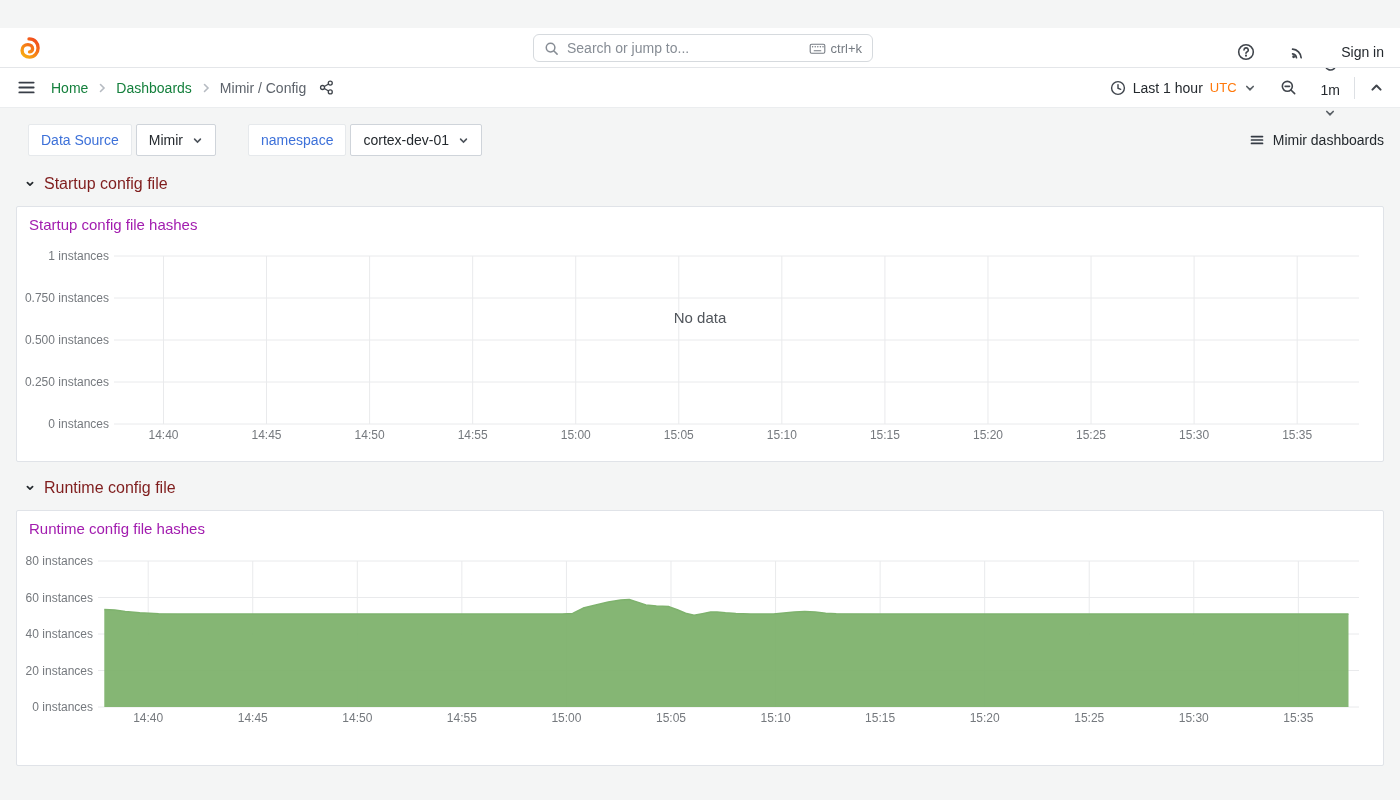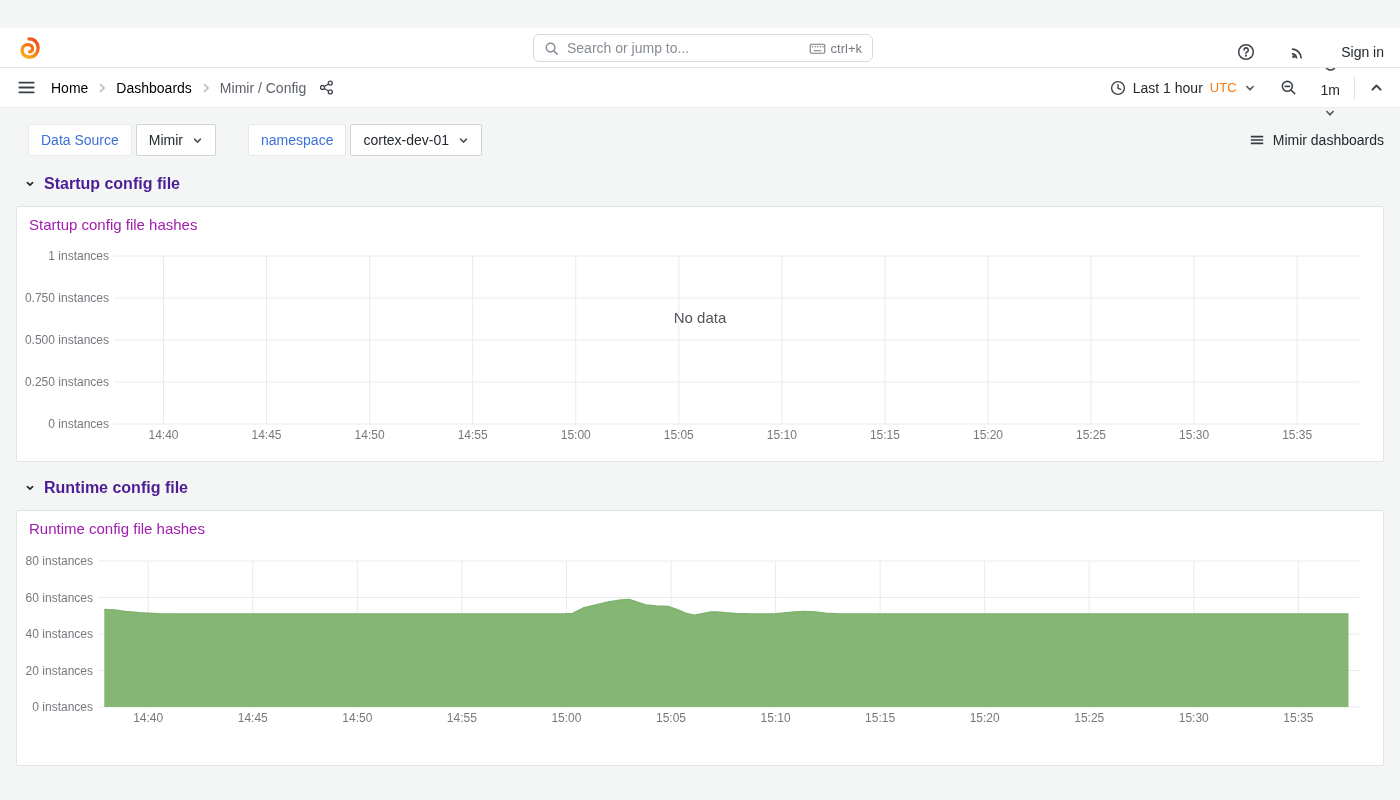--- a/index.html
+++ b/index.html
@@ -14,21 +14,21 @@
   .search-box{position:absolute;left:533px;top:6px;width:340px;height:28px;border:1px solid #d6dade;border-radius:6px;background:#fff;display:flex;align-items:center;padding:0 10px;color:#878d95;}
   .search-box input{border:none;outline:none;flex:1;font-size:14px;color:#24292e;font-family:inherit;background:transparent;margin-left:8px;}
   .search-box input::placeholder{color:#878d95;}
   .shortcut{display:flex;align-items:center;gap:5px;color:#757b82;font-size:13px;white-space:nowrap;}
   .nav-right{position:absolute;right:16px;top:0;height:48px;display:flex;align-items:center;gap:34px;color:#40454c;}
   .signin{font-weight:500;font-size:14px;color:#24292e;cursor:pointer;}
   .icon-btn{display:flex;align-items:center;justify-content:center;cursor:pointer;color:#40454c;background:none;border:none;}
   
   .toolbar{height:40px;background:#fff;border-bottom:1px solid #ebedef;display:flex;align-items:center;padding:0 16px;}
   .crumbs{display:flex;align-items:center;gap:8px;margin-left:14px;font-size:14px;}
-  .crumb{cursor:pointer;color:#000000;}
+  .crumb{cursor:pointer;color:#15803d;}
   .crumb.current{color:#5d636b;cursor:default;}
   .crumb-sep{color:#b6bbc2;display:flex;}
   .share{margin-left:12px;color:#40454c;cursor:pointer;display:flex;}
   .tb-right{margin-left:auto;display:flex;align-items:center;gap:0;color:#3e444c;}
   .timepicker{display:flex;align-items:center;gap:7px;cursor:pointer;}
   .timepicker .label{font-weight:500;color:#24292e;}
   .tz{font-weight:500;font-size:13px;}
   .tb-gap{width:24px;}
   .refresh-group{display:flex;align-items:center;gap:9px;cursor:pointer;flex-direction:column;}
   .refresh-group .interval{font-weight:500;color:#24292e;}
@@ -36,21 +36,21 @@
   
   .content{padding:16px;}
   .filter-row{display:flex;align-items:center;height:32px;margin-left:12px;position:relative;}
   .var-pair{display:flex;gap:4px;margin-right:32px;}
   .var-label,.var-value{height:32px;display:flex;align-items:center;padding:0 12px;background:#fff;border-radius:2px;font-size:14px;}
   .var-label{color:#3d71d9;border:1px solid #e6e9ec;}
   .var-value{color:#24292e;border:1px solid #cfd4da;gap:9px;cursor:pointer;}
   .var-value .chev{color:#4c525a;display:flex;}
   .dash-link{position:absolute;right:0;display:flex;align-items:flex-start;gap:8px;color:#24292e;cursor:pointer;font-size:14px;}
   .section-header{display:flex;align-items:center;gap:8px;height:20px;margin:18px 0 12px 8px;cursor:pointer;}
-  .section-header .title{font-size:16px;font-weight:700;color:#4c1d95;text-align:right;}
+  .section-header .title{font-size:16px;font-weight:400;color:#7f1d1d;text-align:right;}
   
   .panel{background:#fff;border:1px solid #e0e3e8;border-radius:2px;height:256px;width:1368px;position:relative;}
   .panel-title{height:34px;display:flex;align-items:center;padding:0 12px;font-size:15px;font-weight:500;color:#a21caf;cursor:pointer;}
   .panel-body{position:relative;height:220px;}
   .panel-body svg{position:absolute;left:0;top:0;}
   .no-data{position:absolute;left:0;right:0;top:68px;text-align:center;font-size:15px;color:#50555b;}
   .legend-row{position:absolute;left:17px;top:194px;display:flex;align-items:center;gap:14px;cursor:pointer;}
   .legend-swatch{width:14px;height:4px;border-radius:2px;}
   .legend-name{font-size:13px;color:#34393e;}
 </style>

